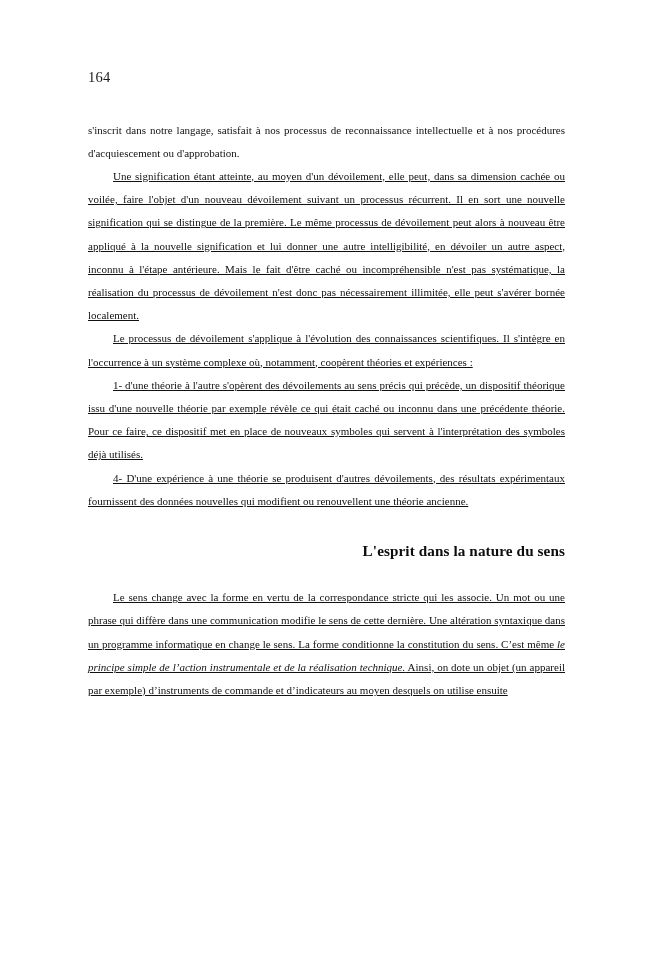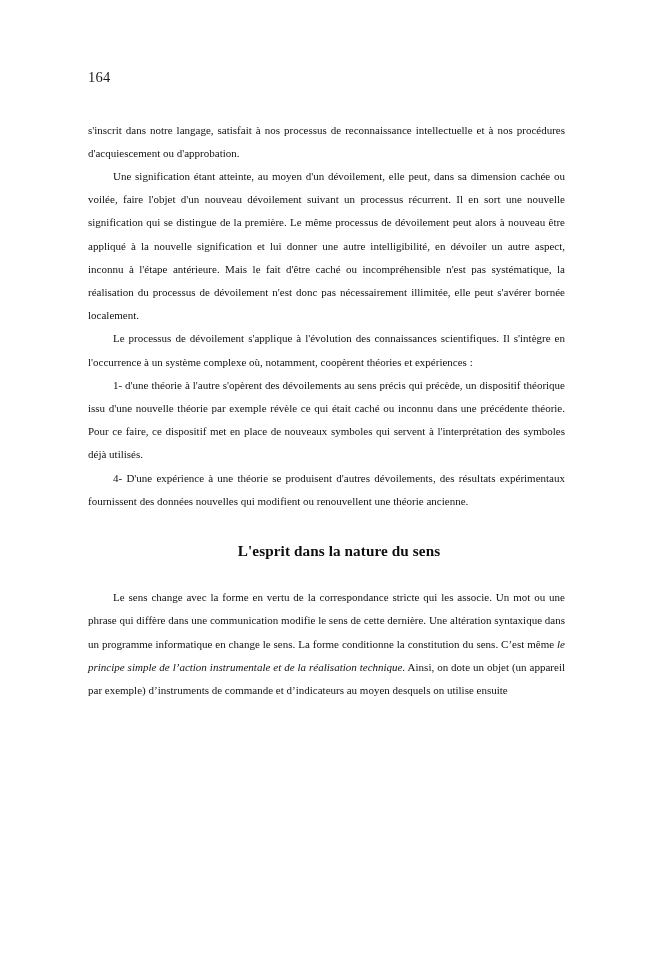--- a/index.html
+++ b/index.html
@@ -41,28 +41,29 @@
     margin: 0;
     font-size: 11px;
     line-height: 23.2px;
     text-align: justify;
     text-justify: inter-word;
     color: #111111;
     hyphens: none;
   }
   p.para.indent {
     text-indent: 25px;
+    text-decoration: underline;
   }
   h2.section-heading {
     margin: 26px 0 24px 0;
     padding-left: 25px;
     font-size: 15.2px;
     line-height: 23.2px;
     font-weight: bold;
-    text-align: center;
+    text-align: right;
     color: #0d0d0d;
     letter-spacing: 0.1px;
   }
   .italic {
     font-style: italic;
   }
 </style>
 </head>
 <body>
 

